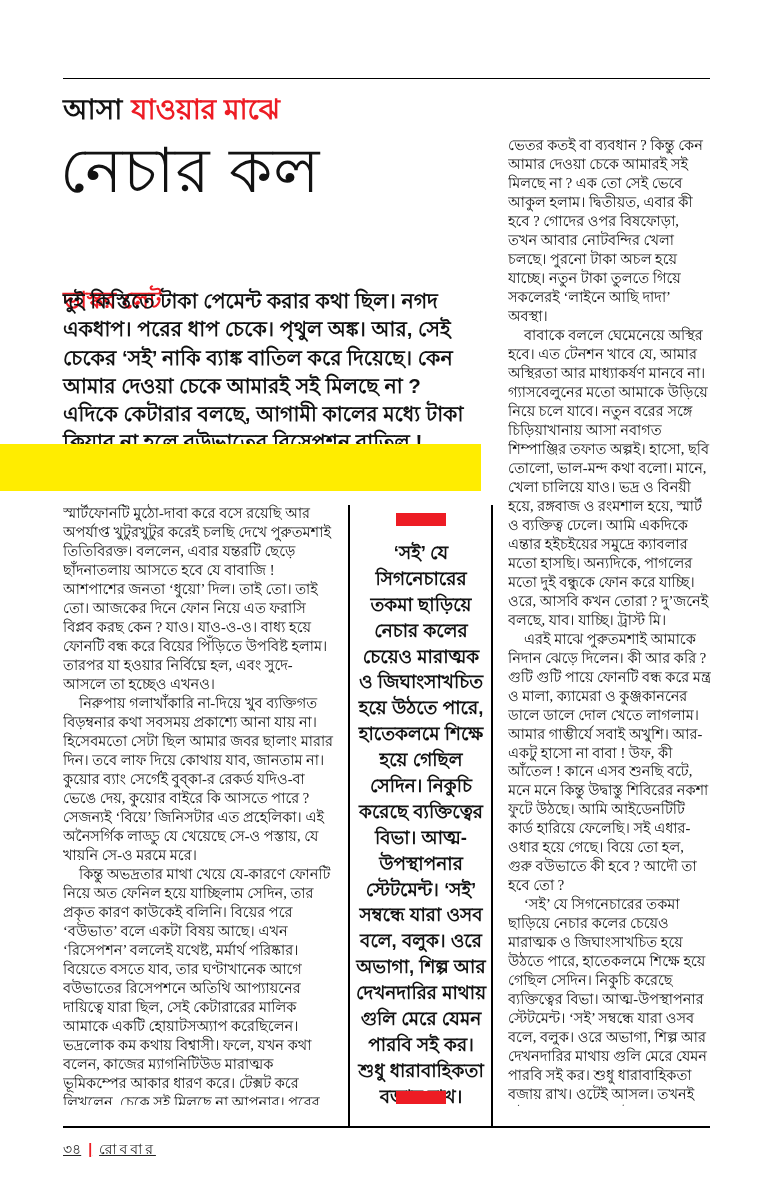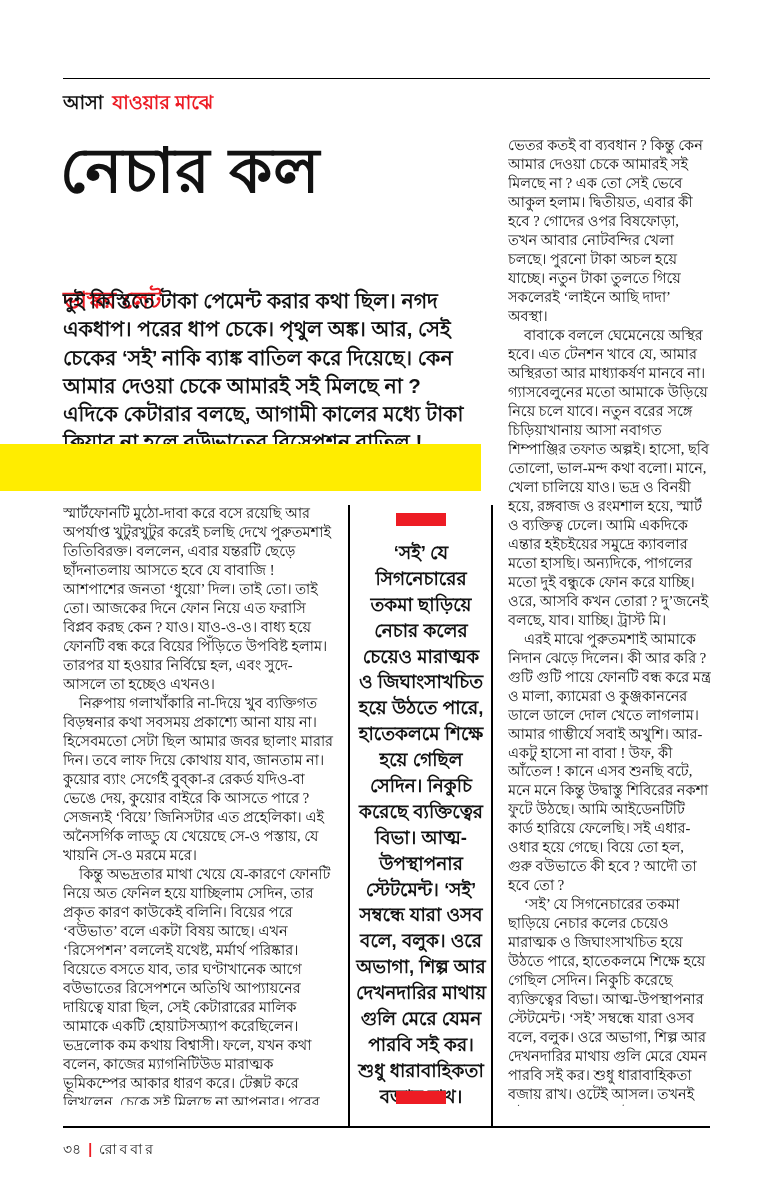--- a/index.html
+++ b/index.html
@@ -10,40 +10,40 @@
   html,body{margin:0;padding:0;background:#ffffff;}
   .page{
     position:relative;
     width:770px;height:1197px;
     background:#ffffff;
     font-family:"Liberation Sans",sans-serif;
     color:var(--ink);
     overflow:hidden;
   }
   .rule-top{position:absolute;left:63px;top:78px;width:647px;height:1px;background:#000;}
-  .kicker{position:absolute;left:63px;top:88px;font-size:19px;font-weight:bold;white-space:nowrap;}
+  .kicker{position:absolute;left:63px;top:88px;font-size:28px;font-weight:bold;white-space:nowrap;}
   .kicker .red{color:var(--accent-red);margin-left:9px;}
-  .headline{position:absolute;left:60px;top:138px;font-size:62px;line-height:1.05;font-weight:bold;letter-spacing:1px;text-align:right;}
+  .headline{position:absolute;left:60px;top:138px;font-size:62px;line-height:1.05;font-weight:normal;letter-spacing:1px;text-align:right;}
   .byline{position:absolute;left:63px;top:252px;font-size:23px;font-weight:bold;color:var(--accent-red);margin-top:30px;}
   .lead{position:absolute;left:63px;top:287px;width:402px;font-size:20.5px;line-height:1.38;font-weight:bold;text-align:left;}
   .highlight-bar{position:absolute;left:0;top:444px;width:481px;height:47px;background:var(--highlight-yellow);}
   .bodycol{font-size:14.5px;line-height:1.31;text-align:left;overflow:hidden;}
   .bodycol p{margin:0;text-indent:16px;font-family:Liberation Serif, serif;}
   .bodycol p:first-child{text-indent:0;}
   .col1{position:absolute;left:63px;top:504px;width:272px;height:601px;}
   .col3{position:absolute;left:508px;top:136px;width:203px;height:970px;}
   .vrule{position:absolute;top:505px;width:2px;height:622px;background:#000;}
   .vrule-left{left:348px;}
   .vrule-right{left:491px;}
   .pullquote{position:absolute;left:355px;top:505px;width:132px;height:622px;text-align:center;}
   .pq-bar{width:50px;height:13px;background:var(--accent-red);margin:8px auto 0;}
   .pq-bar-bottom{position:absolute;bottom:23px;left:50%;transform:translateX(-50%);margin:0;}
   .pq-text{margin:14px 0 0;font-size:18.5px;font-weight:bold;line-height:1.4;}
   .rule-bottom{position:absolute;left:63px;top:1126px;width:647px;height:2px;background:#000;}
-  .footer{position:absolute;left:63px;top:1138px;font-size:14px;color:#222;}
+  .footer{position:absolute;left:63px;top:1138px;font-size:14px;color:#222;text-decoration:underline;}
   .footer .sep{color:var(--accent-red);padding:0 7px;font-weight:bold;}
   .footer .mag{letter-spacing:3px;}
 </style>
 </head>
 <body>
 
 <div class="page">
 
   <div class="rule-top"></div>
 

